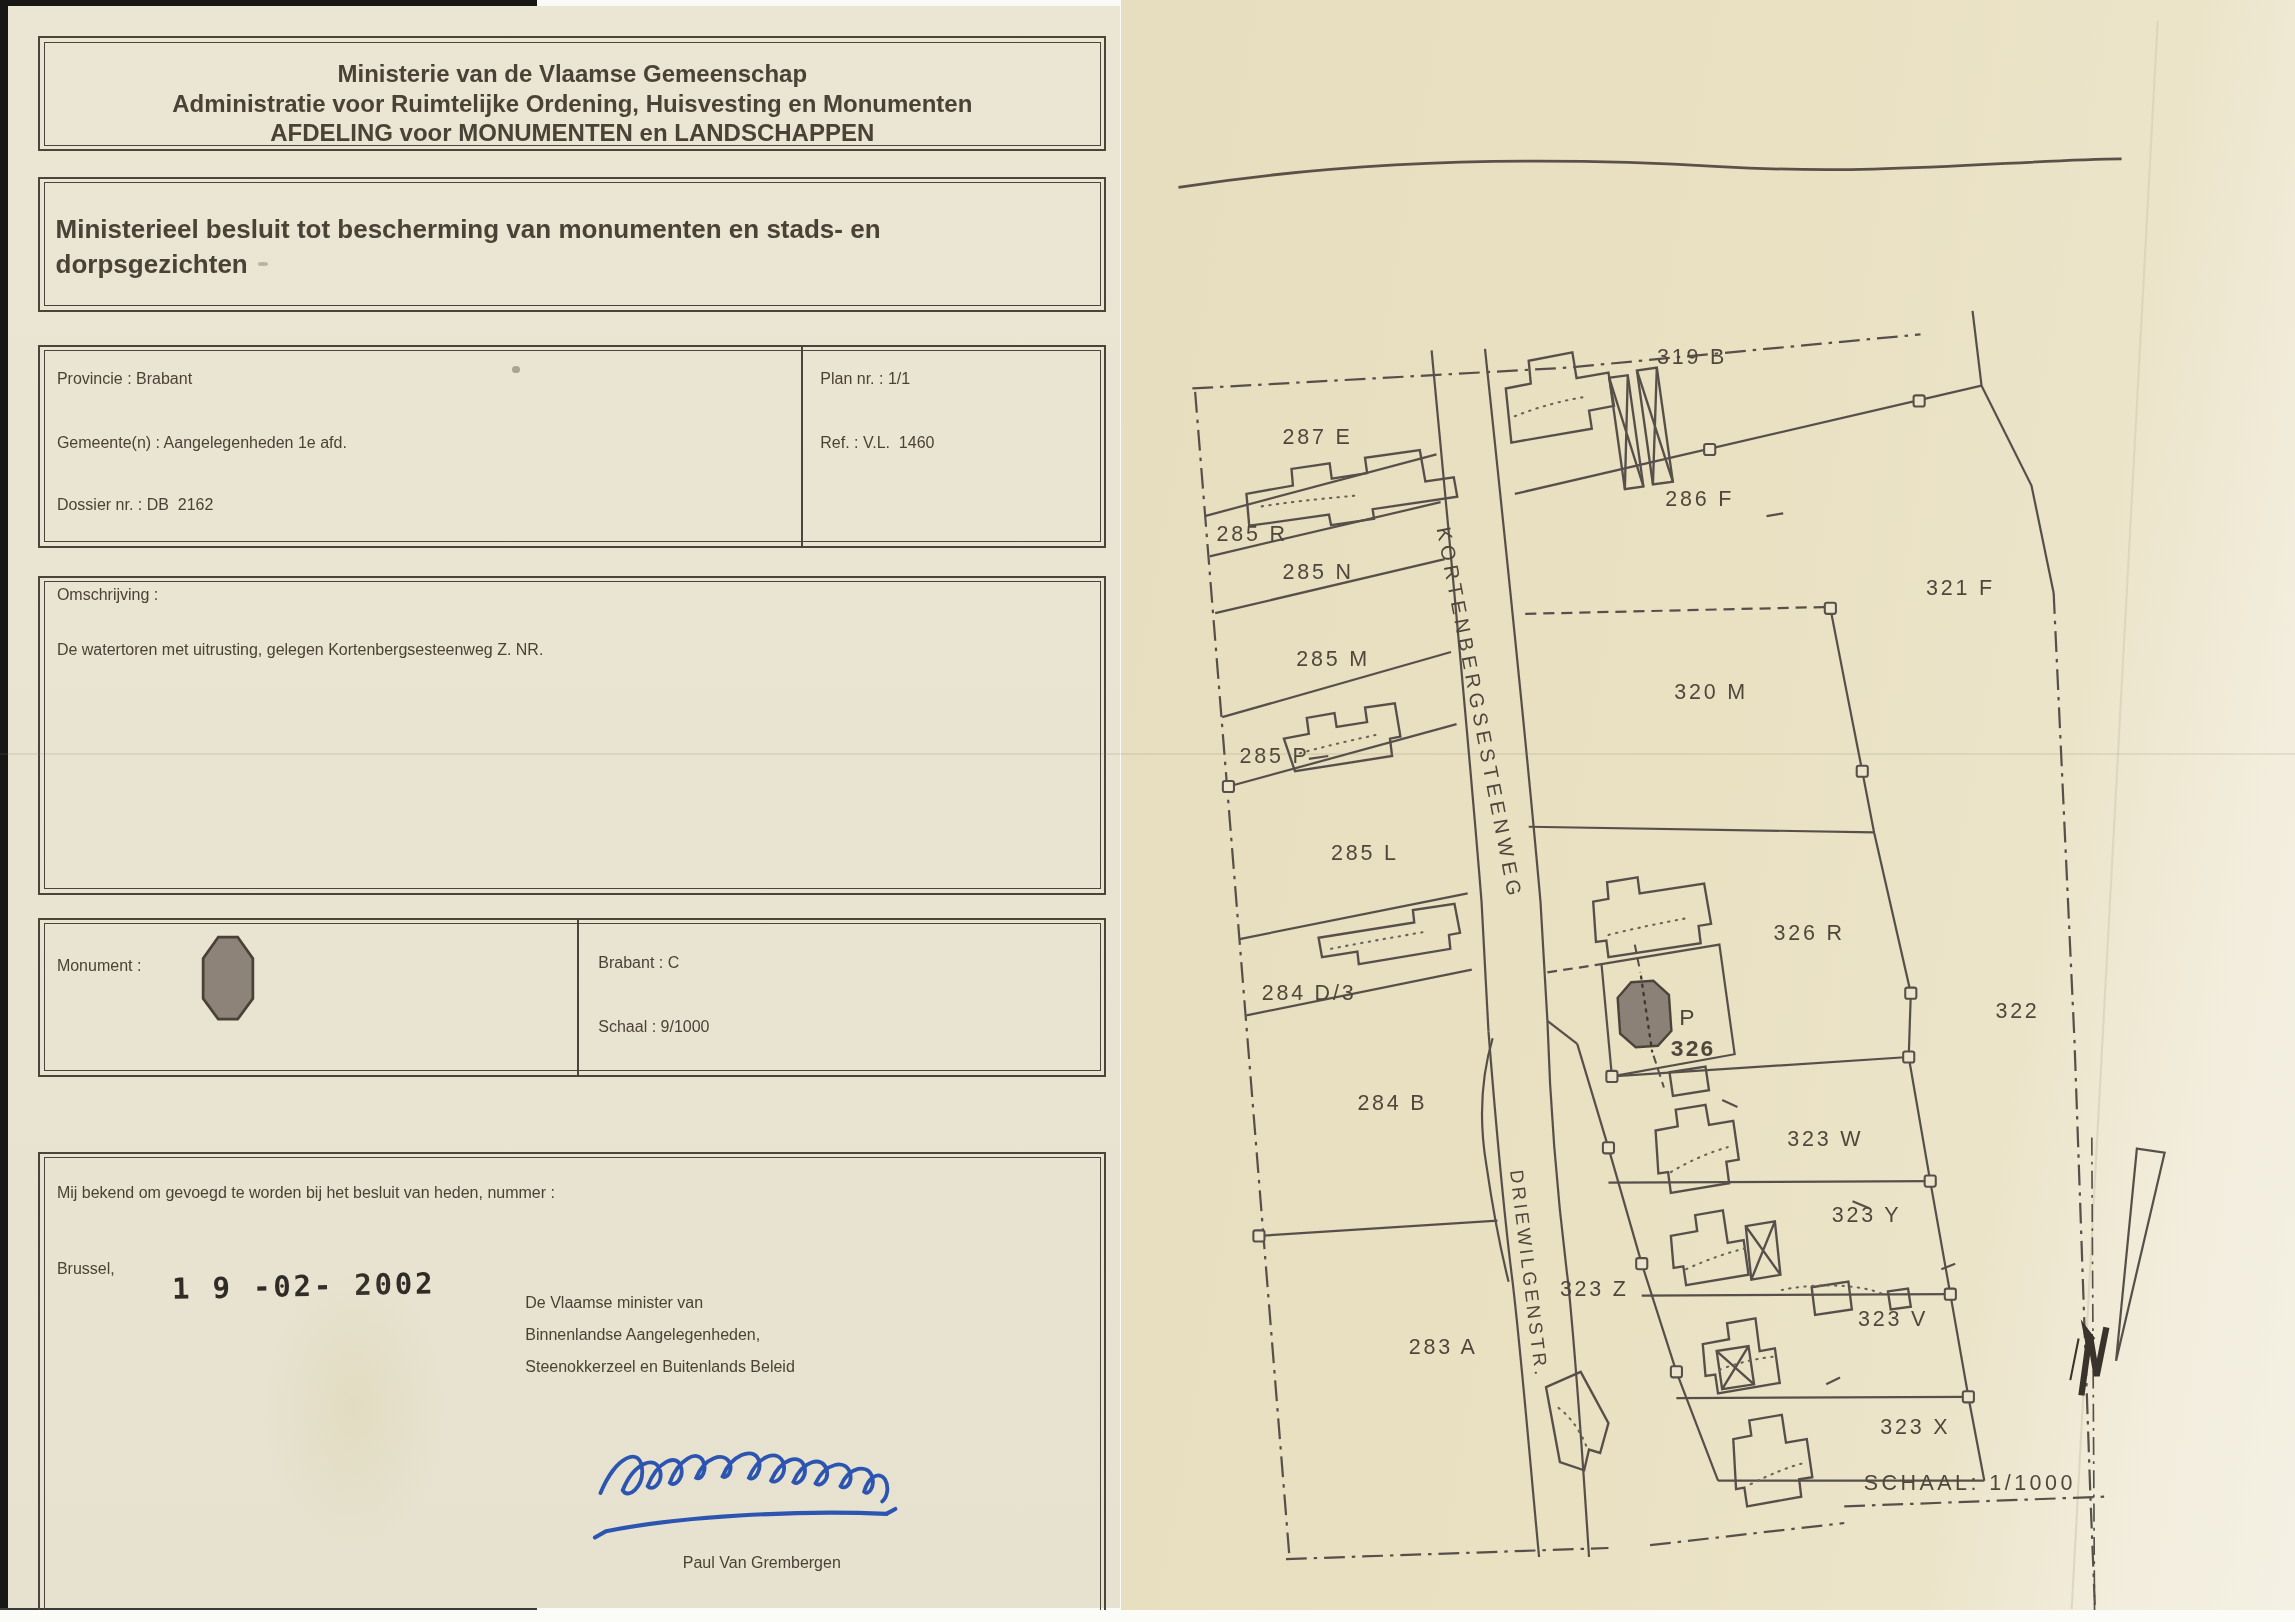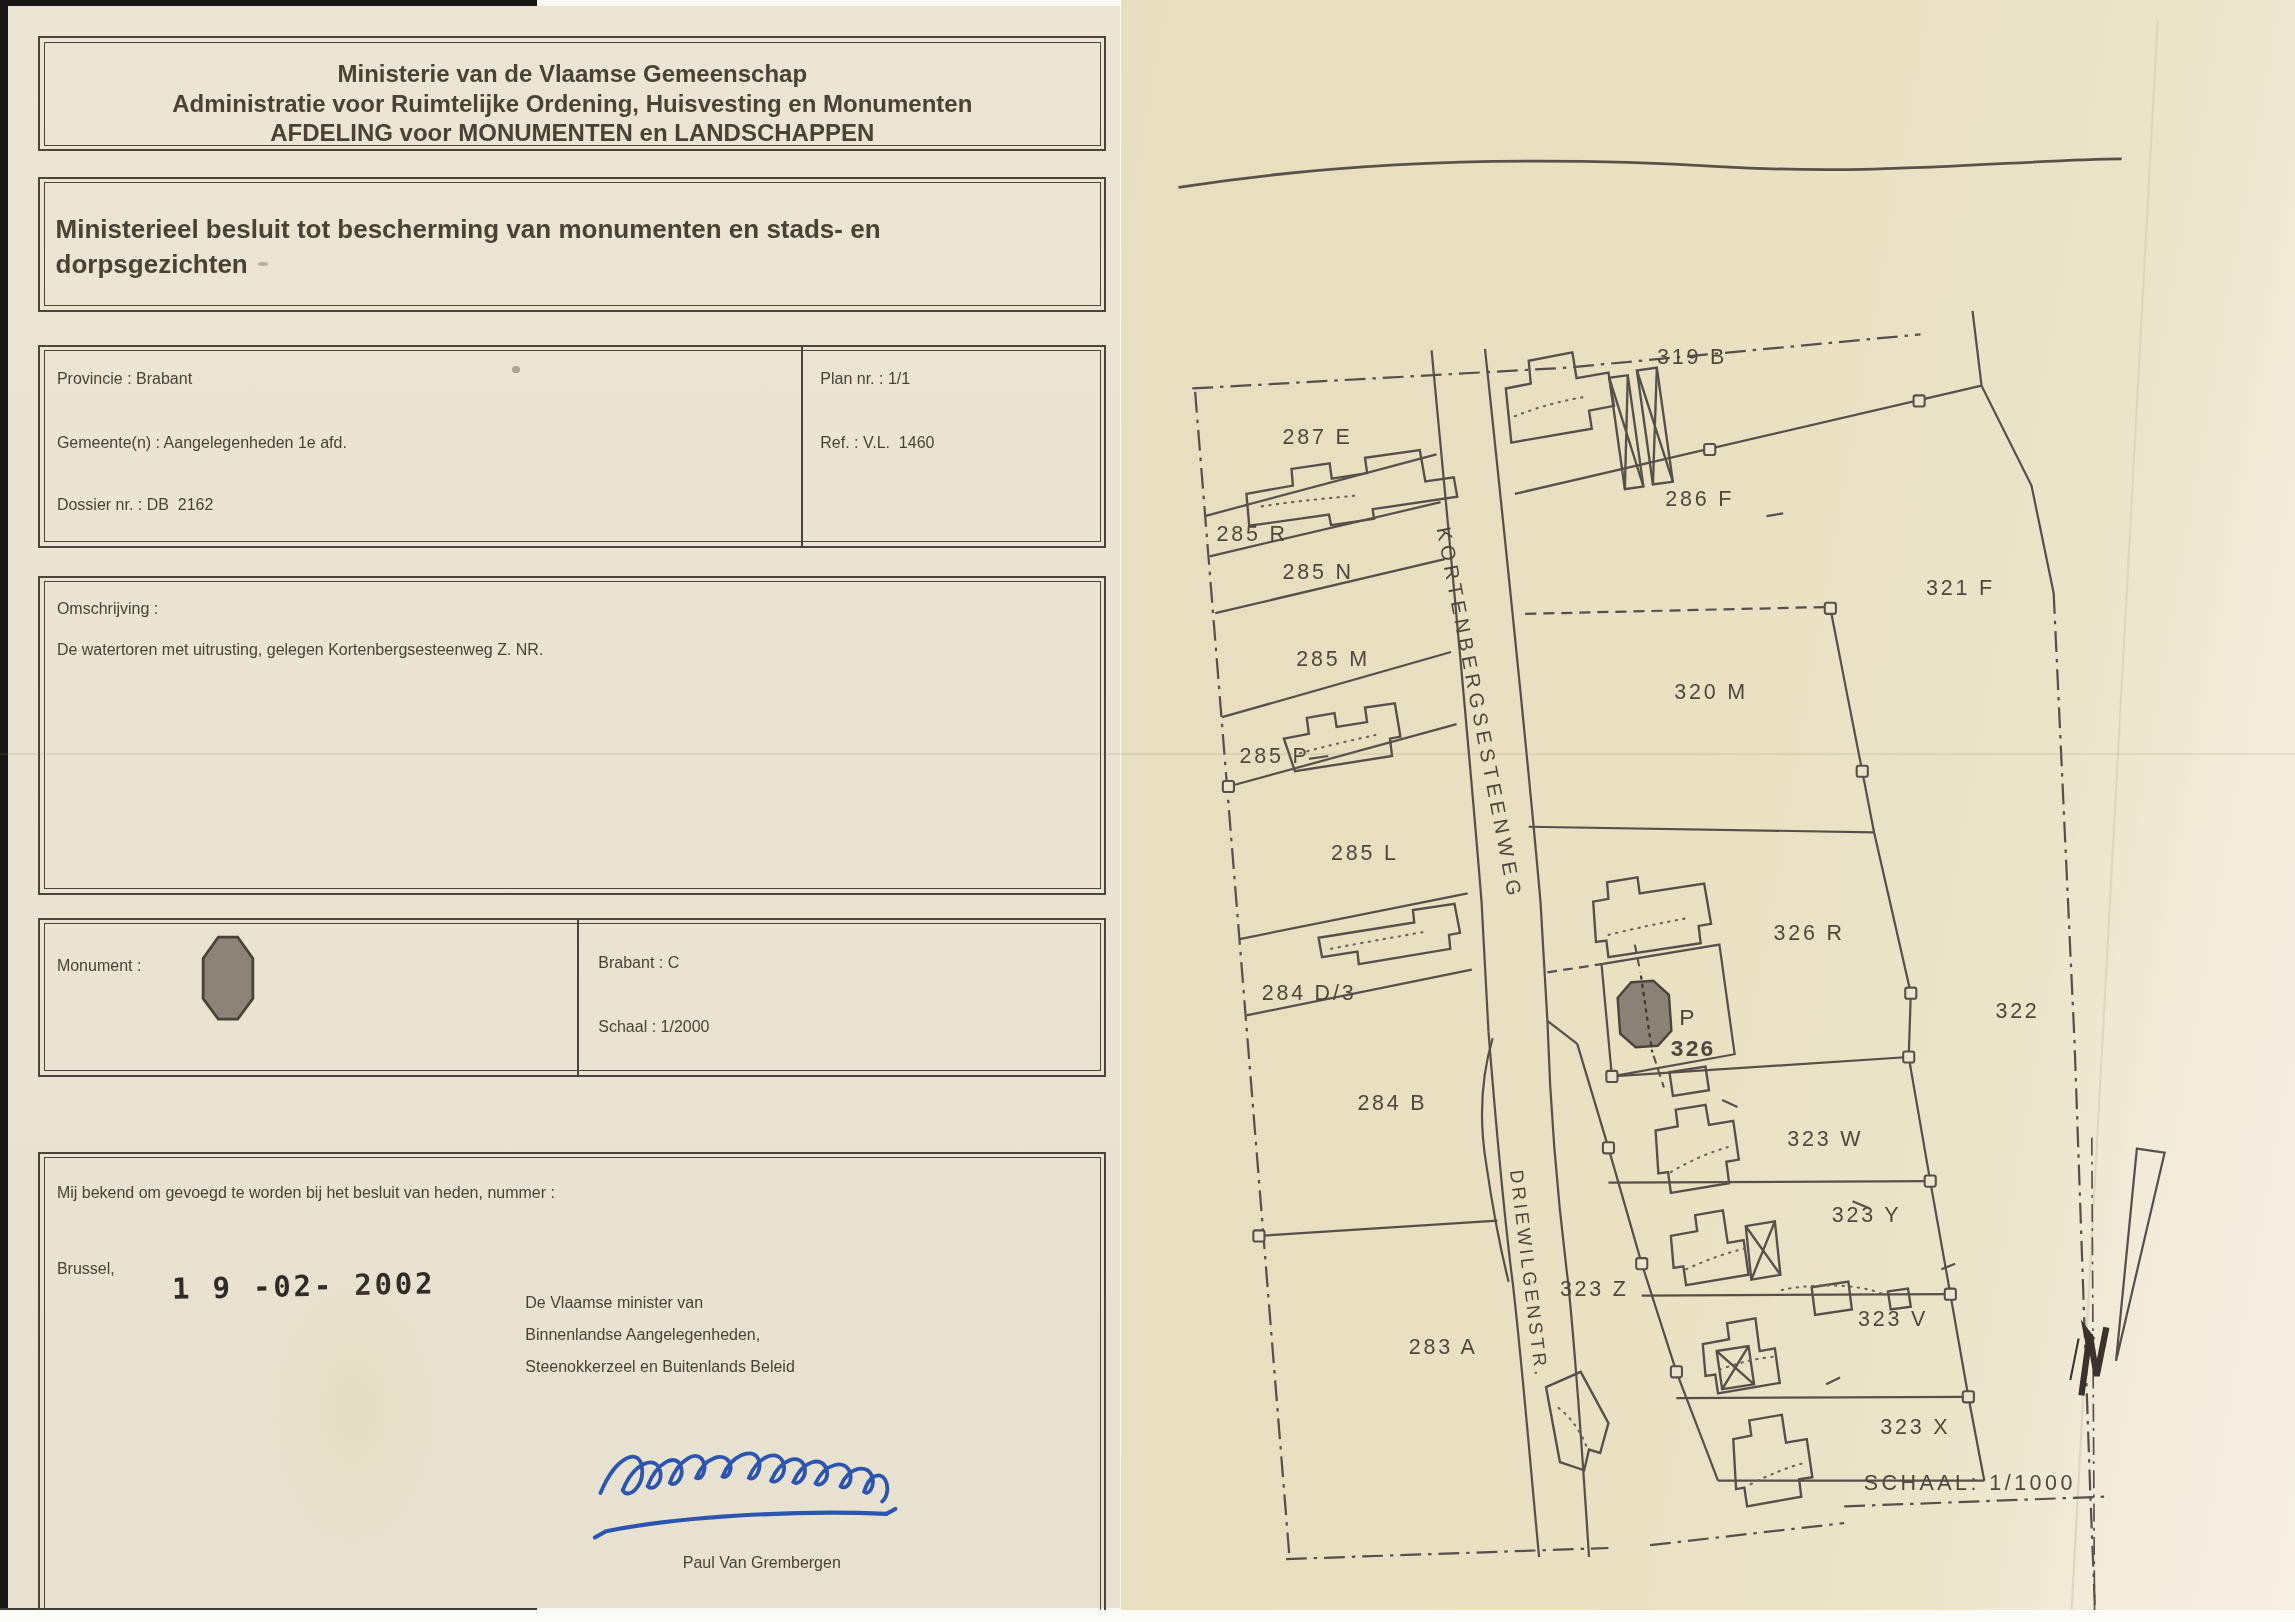--- a/index.html
+++ b/index.html
@@ -55,32 +55,32 @@
     <div class="dbox" style="left:30px;top:339px;width:1064px;height:199px;">
       <div class="vdiv" style="left:761px;"></div>
       <div class="t" style="left:16.6px;top:22px;">Provincie : Brabant</div>
       <div class="t" style="left:16.6px;top:86px;">Gemeente(n) : Aangelegenheden 1e afd.</div>
       <div class="t" style="left:16.6px;top:148px;">Dossier nr. : DB  2162</div>
       <div class="t" style="left:780px;top:22px;">Plan nr. : 1/1</div>
       <div class="t" style="left:780px;top:86px;">Ref. : V.L.  1460</div>
     </div>
 
     <div class="dbox" style="left:30px;top:570px;width:1064px;height:315px;">
-      <div class="t" style="left:16.6px;top:21px;">Omschrijving :</div>
+      <div class="t" style="left:16.6px;top:7px;">Omschrijving :</div>
       <div class="t" style="left:16.6px;top:62px;width:999px;">De watertoren met uitrusting, gelegen Kortenbergsesteenweg Z. NR.</div>
     </div>
 
     <div class="dbox" style="left:30px;top:912px;width:1064px;height:155px;text-align:center;">
       <div class="vdiv" style="left:537px;"></div>
       <div class="t" style="left:16.6px;top:36px;">Monument :</div>
       <svg style="position:absolute;left:161px;top:15.3px;" width="54" height="87" viewBox="0 0 78 126">
         <polygon points="25,3 53,3 75,34 75,92 53,122 25,122 3,92 3,34" fill="#8d8379" stroke="#4a4237" stroke-width="4"></polygon>
       </svg>
       <div class="t" style="left:558px;top:33px;">Brabant : C</div>
-      <div class="t" style="left:558px;top:97px;">Schaal : 1/2000</div>
+      <div class="t" style="left:558px;top:97px;">Schaal : 9/1000</div>
     </div>
 
     <div class="dbox" style="left:30px;top:1146px;width:1064px;height:466px;">
       <div class="t" style="left:16.6px;top:29px;width:1013px;">Mij bekend om gevoegd te worden bij het besluit van heden, nummer :</div>
       <div class="t" style="left:16.6px;top:105px;">Brussel,</div>
       <div class="t stamp" style="left:132px;top:114px;">1 9 -02- 2002</div>
       <div class="t" style="left:485px;top:139px;">De Vlaamse minister van</div>
       <div class="t" style="left:485px;top:171px;">Binnenlandse Aangelegenheden,</div>
       <div class="t" style="left:485px;top:203px;">Steenokkerzeel en Buitenlands Beleid</div>
 

